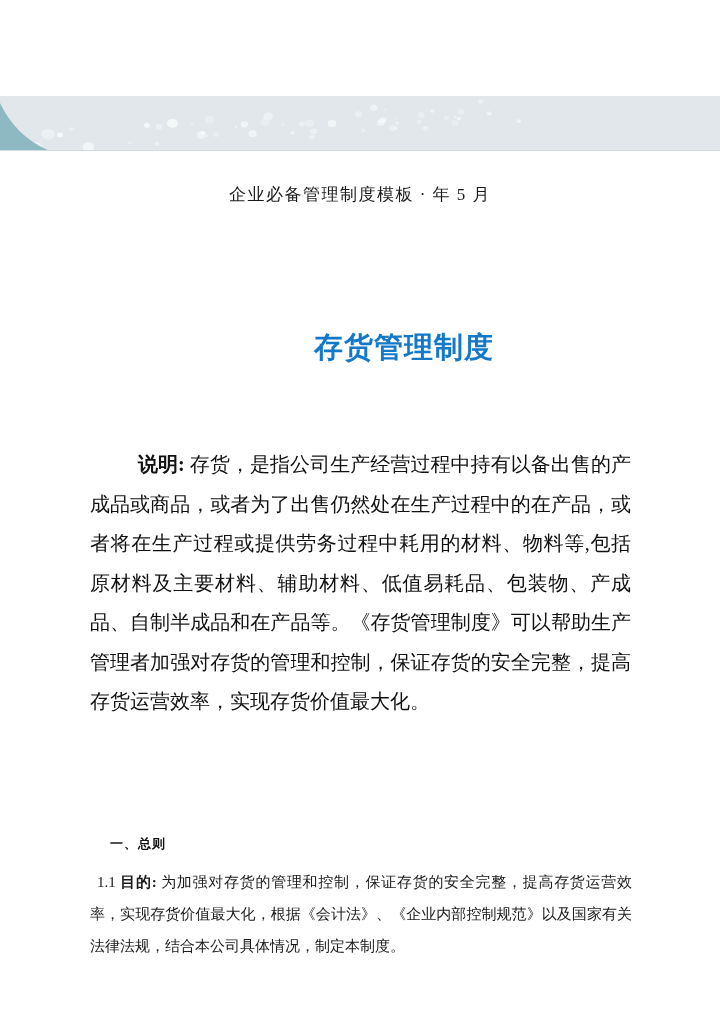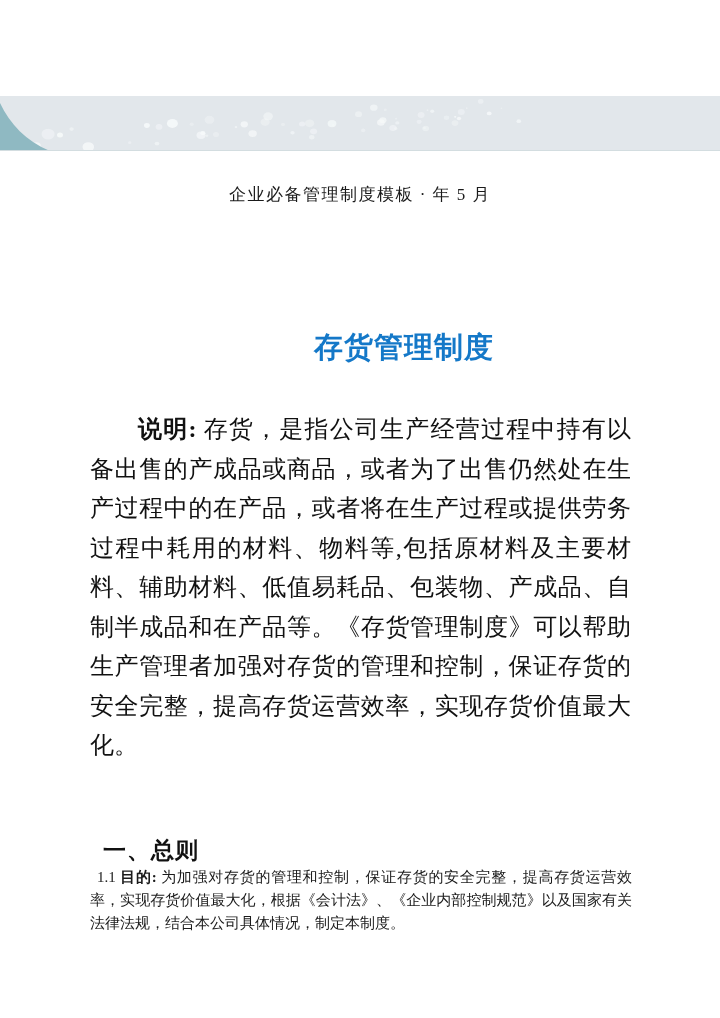--- a/index.html
+++ b/index.html
@@ -10,30 +10,30 @@
   .band{position:absolute;top:96px;left:0;width:720px;height:55px;}
   .band svg{display:block;}
 
   .header-note{position:absolute;top:183px;left:0;width:720px;
        text-align:center;font-size:17px;letter-spacing:1.5px;color:#1a1a1a;}
 
   .doc-title{position:absolute;top:328px;left:0;width:720px;margin:0;
        text-align:center;font-family:"Liberation Sans","DejaVu Sans",sans-serif;
        font-size:29px;font-weight:bold;letter-spacing:1px;}
 
-  .intro{position:absolute;top:410px;left:90px;width:541px;margin:0;
-       font-size:24px;line-height:39.5px;color:#111;
+  .intro{position:absolute;top:445px;left:90px;width:541px;margin:0;
+       font-size:20px;line-height:39.5px;color:#111;
        text-align:justify;text-justify:inter-ideograph;text-indent:48px;}
   .intro b{font-weight:bold;}
 
-  .section-heading{position:absolute;top:835px;left:103px;margin:0;
-       font-size:23px;font-weight:bold;color:#111;letter-spacing:1px;}
+  .section-heading{position:absolute;top:835px;left:110px;margin:0;
+       font-size:13px;font-weight:bold;color:#111;letter-spacing:1px;}
 
   .clause{position:absolute;top:866px;left:90px;width:542px;margin:0;
-       font-size:15px;line-height:23px;color:#1b1b1b;
+       font-size:15px;line-height:32px;color:#1b1b1b;
        text-align:justify;text-justify:inter-ideograph;text-indent:7px;}
   .clause b{font-weight:bold;}
 </style>
 </head>
 <body>
 
 <div class="page">
 
   <div class="band">
     <svg width="720" height="55" viewBox="0 0 720 55" xmlns="http://www.w3.org/2000/svg">

